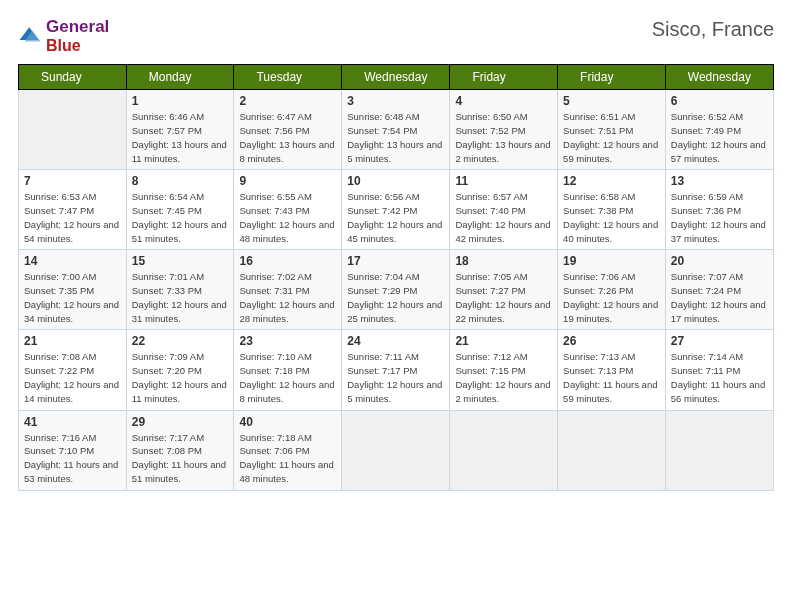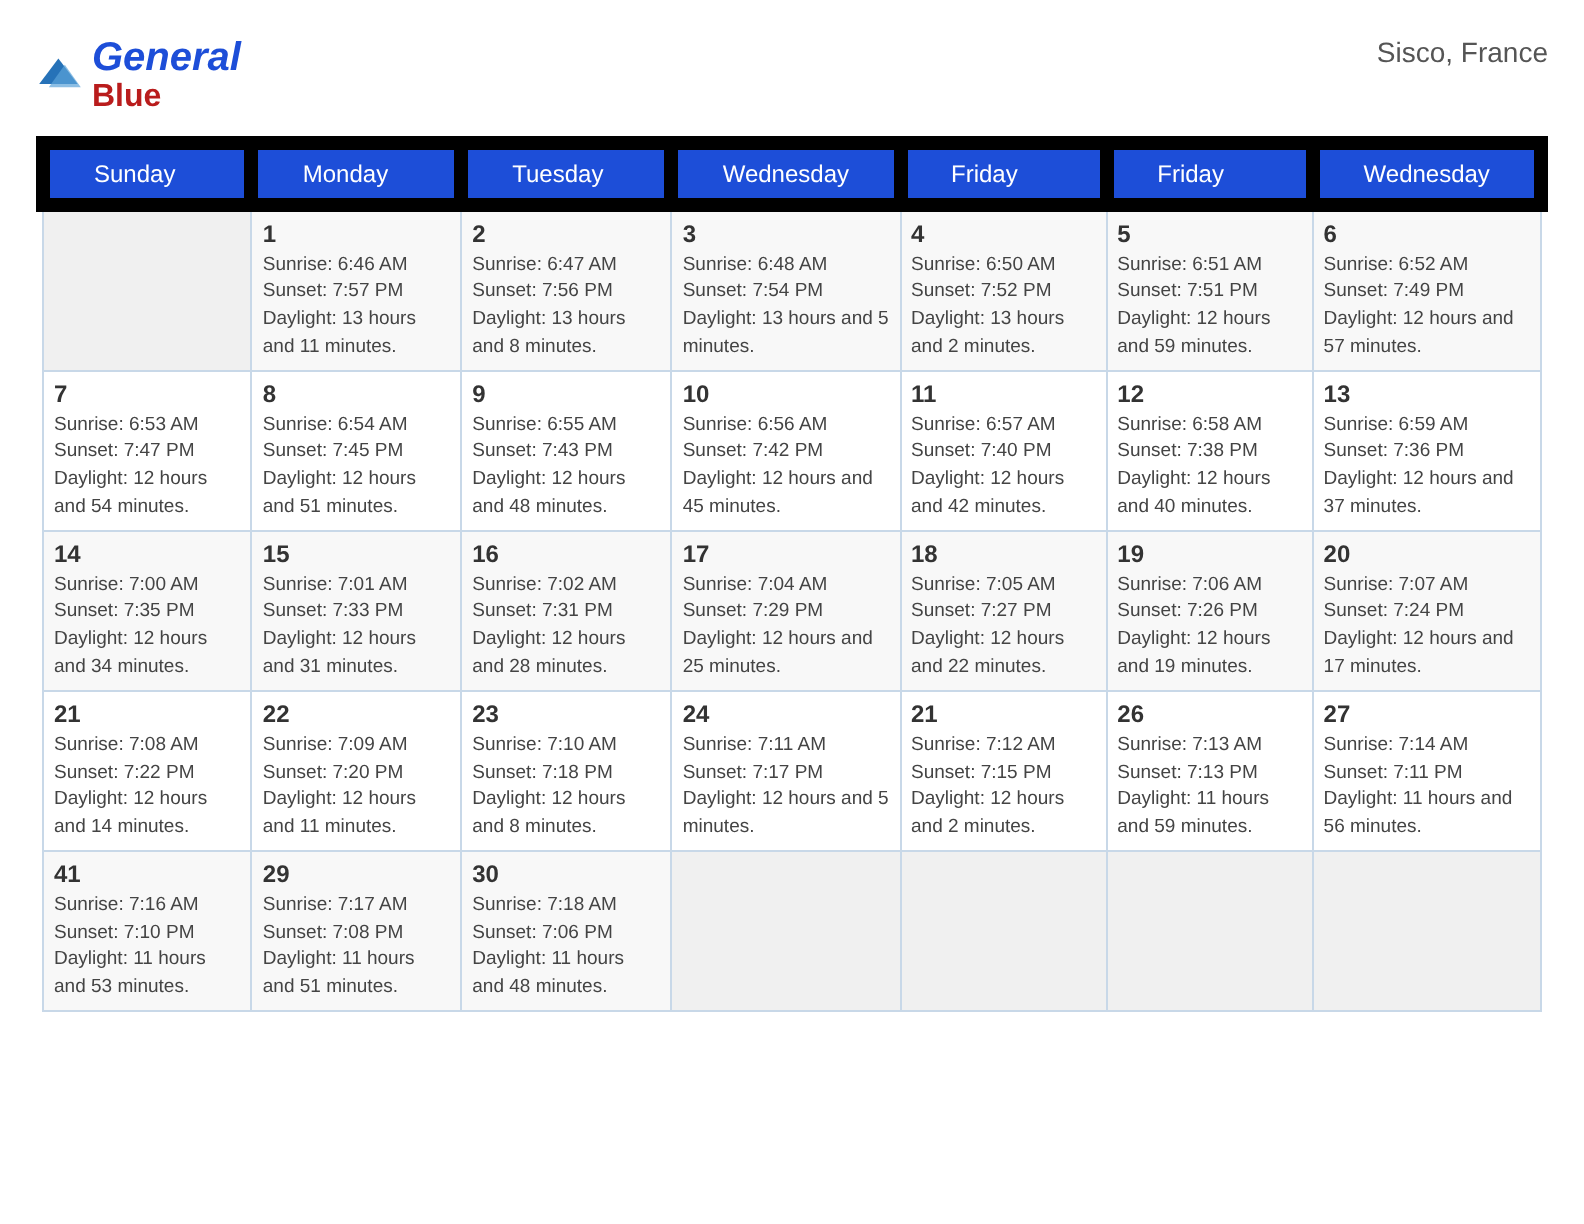--- a/index.html
+++ b/index.html
@@ -26,60 +26,59 @@
       display: flex;
       align-items: center;
       gap: 4px;
     }
     .logo-text {
       display: flex;
       flex-direction: column;
       line-height: 1.1;
     }
     .logo-general {
-      font-size: 20px;
+      font-size: 17px;
       font-weight: bold;
-      color: #1d4ed8;
-      font-style: italic;
+      color: #701a75;
     }
     .logo-blue {
       font-size: 16px;
       font-weight: bold;
       color: #b91c1c;
     }
     .logo-icon {
       width: 24px;
       height: 24px;
     }
     .title-block {
       text-align: right;
     }
     .month-title {
       font-size: 32px;
       font-weight: normal;
       color: #333;
     }
     .location {
-      font-size: 14px;
+      font-size: 20px;
       color: #555;
       text-align: center;
     }
     .calendar {
       width: 100%;
       border-collapse: collapse;
       font-size: 10.5px;
     }
     .calendar thead tr th {
-      background: #1d4ed8;
+      background: #4d7c0f;
       color: #fff;
       text-align: left;
       padding: 5px 22px;
       font-size: 12px;
       font-weight: normal;
-      border: 7px solid #000000;
+      border: 1px solid #000000;
     }
     .calendar tbody tr td {
       vertical-align: top;
       border: 1px solid #c8d8e8;
       padding: 4px 5px;
       width: calc(100% / 7);
       height: 78px;
       background: #fff;
     }
     .calendar tbody tr:nth-child(odd) td {
@@ -312,21 +311,21 @@
           Sunrise: 7:16 AM<br>Sunset: 7:10 PM<br>Daylight: 11 hours and 53 minutes.
         </div>
       </td>
           <td>
         <span class="day-number">29</span>
         <div class="day-info">
           Sunrise: 7:17 AM<br>Sunset: 7:08 PM<br>Daylight: 11 hours and 51 minutes.
         </div>
       </td>
           <td>
-        <span class="day-number">30</span>
+        <span class="day-number">40</span>
         <div class="day-info">
           Sunrise: 7:18 AM<br>Sunset: 7:06 PM<br>Daylight: 11 hours and 48 minutes.
         </div>
       </td>
           <td class="empty-cell"></td>
           <td class="empty-cell"></td>
           <td class="empty-cell"></td>
           <td class="empty-cell"></td>
         </tr>
       </tbody>

